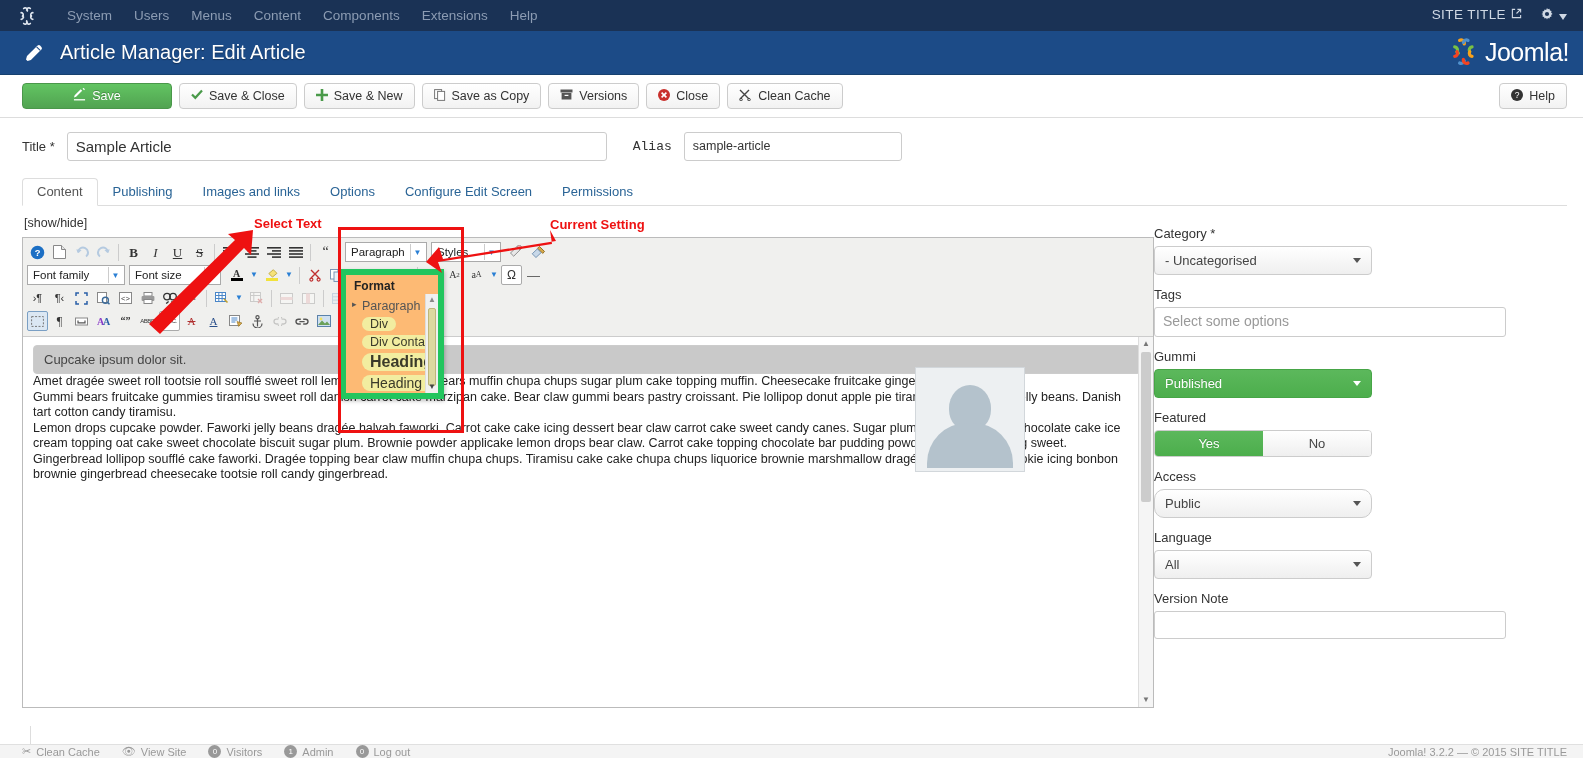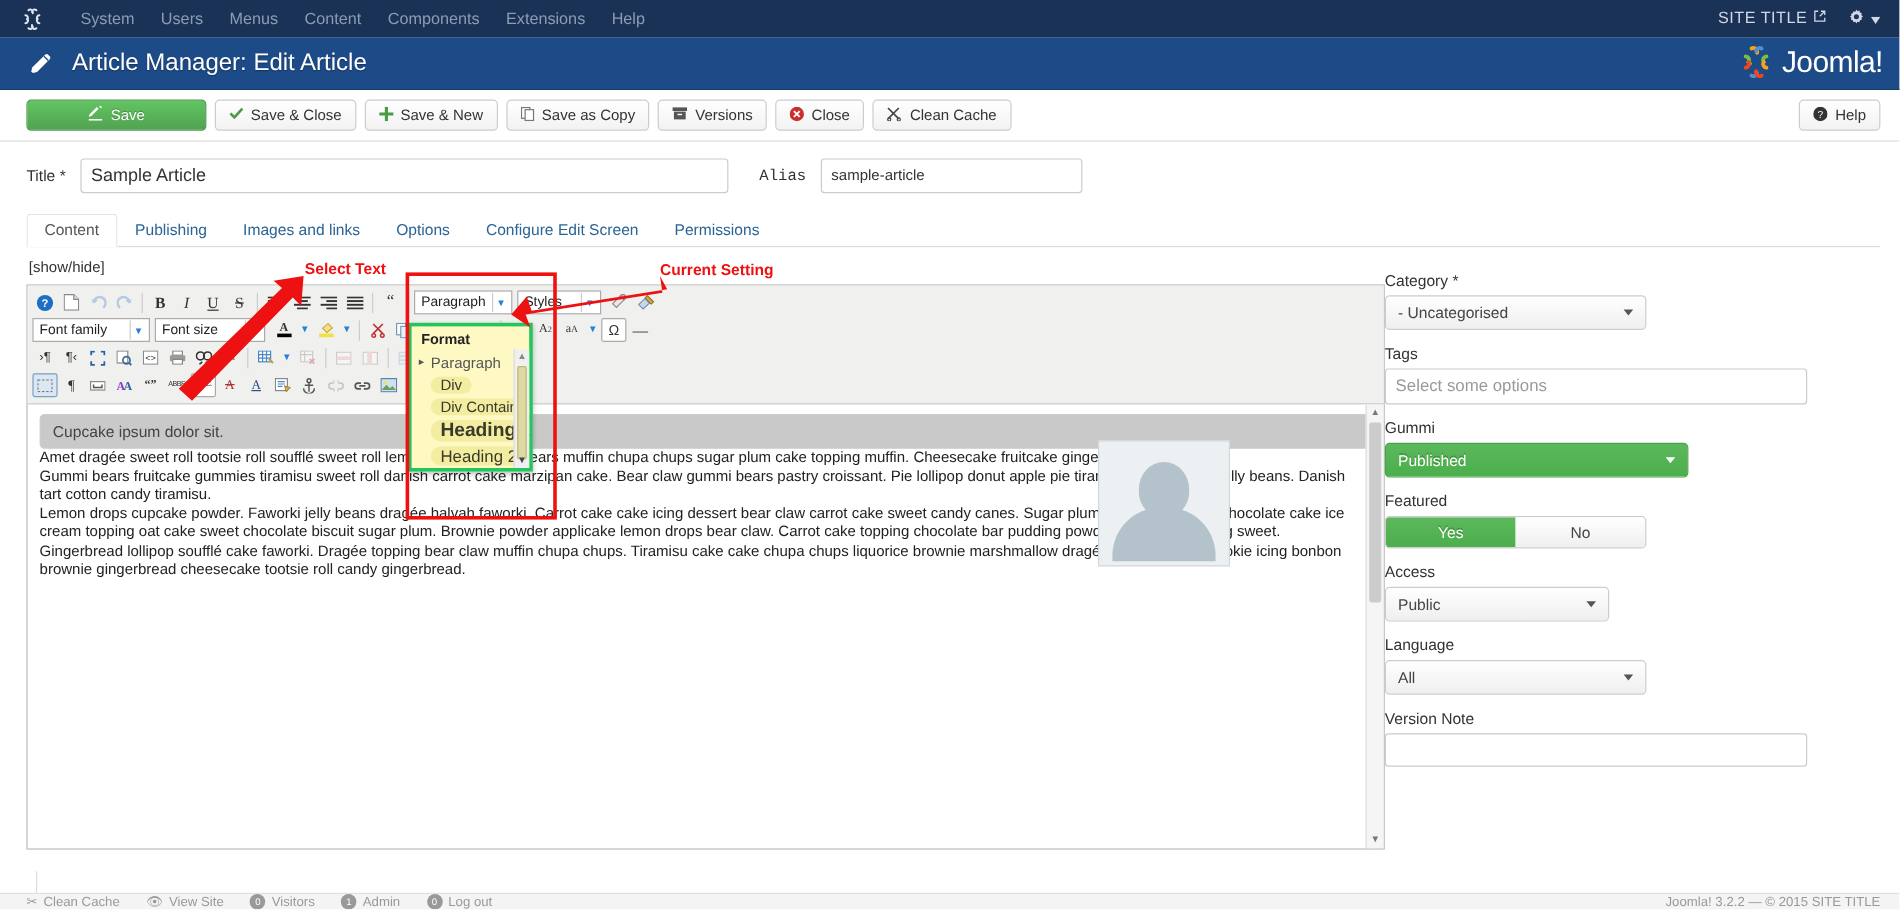--- a/index.html
+++ b/index.html
@@ -150,21 +150,21 @@
     position:absolute; left:50%; transform:translateX(-50%); top:14px;
     width:42px; height:46px; border-radius:50% 50% 46% 46%; background:#b4c2cc;
   }
   #avatar .body {
     position:absolute; left:50%; transform:translateX(-50%); bottom:0;
     width:86px; height:45px; border-radius:40px 40px 0 0; background:#b4c2cc;
   }
 
   
   #fmtmenu {
-    position:absolute; width:104px; background:#fef9c3; border:3px solid #22c55e;
+    position:absolute; width:104px; background:#fdba74; border:6px solid #22c55e;
     box-shadow:1px 2px 4px rgba(0,0,0,.25); z-index:40; padding:0;
   }
   #fmtmenu .hd { font-size:12px; font-weight:bold; color:#222; padding:4px 6px 4px 8px; }
   #fmtmenu .it {
     padding:2px 8px 2px 16px; cursor:pointer; color:#3a3a2a; position:relative;
     white-space:nowrap; overflow:hidden;
   }
   #fmtmenu .it .hl {
     background:#f2eda0; border-radius:9px; padding:0 8px; display:inline-block;
   }
@@ -209,23 +209,23 @@
   .sel .caret {
     margin-left:auto; width:0; height:0; border-left:4px solid transparent;
     border-right:4px solid transparent; border-top:5px solid #555;
   }
   .sel.green {
     background:linear-gradient(#5cb85c,#4cae4c); border-color:#46a546;
     color:#fff; text-shadow:0 -1px 0 rgba(0,0,0,.2);
   }
   .sel.green .caret { border-top-color:#fff; }
   #catSel { width:218px; }
-  #accessSel { width:187px; }
+  #accessSel { width:218px;border-radius:10px; }
   #langSel { width:218px; }
-  #statusSel { width:253px; }
+  #statusSel { width:218px; }
   #tagsInput { width:352px; height:30px; }
   #versionNote { width:352px; height:28px; }
   .toggle {
     width:218px; height:27px; display:flex; border:1px solid #ccc;
     border-radius:4px; overflow:hidden;
   }
   .toggle .half {
     flex:1; display:flex; align-items:center; justify-content:center;
     font-size:13px; cursor:pointer; background:linear-gradient(#fff,#efefef); color:#444;
   }

